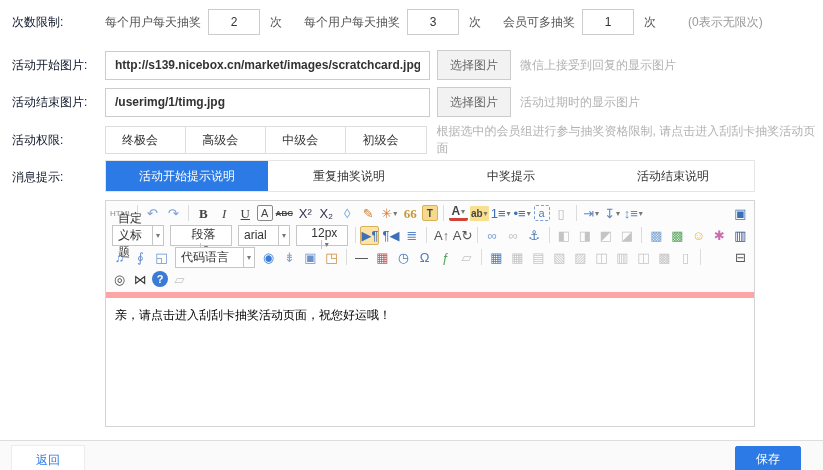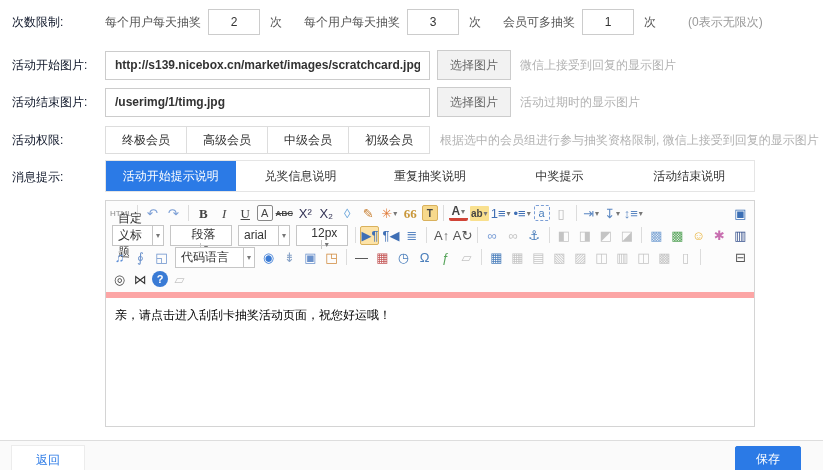--- a/index.html
+++ b/index.html
@@ -107,28 +107,27 @@
   </div>
 
   <div class="frow row-perm">
     <div class="flabel">活动权限:</div>
     <div class="pgroup">
         <div class="pbtn">终极会员</div>
         <div class="pbtn">高级会员</div>
         <div class="pbtn">中级会员</div>
         <div class="pbtn">初级会员</div>
       </div>
-    <span class="perm-hint">根据选中的会员组进行参与抽奖资格限制, 微信上接受到回复的显示图片</span>
+    <span class="perm-hint">根据选中的会员组进行参与抽奖资格限制, 请点击进入刮刮卡抽奖活动页面</span>
   </div>
 
   <div class="frow row-tabs">
     <div class="flabel" style="padding-top:9px;">消息提示:</div>
     <div class="tabbar">
         <div class="tab active">活动开始提示说明</div>
-        <div class="tab">兑奖信息说明</div>
         <div class="tab">重复抽奖说明</div>
         <div class="tab">中奖提示</div>
         <div class="tab">活动结束说明</div>
       </div>
   </div>
 
   <div class="editor">
     <div class="toolbar">
       <div class="trow">
           <span class="tbi sm" style="color: rgb(138, 138, 138);">HTML</span>

